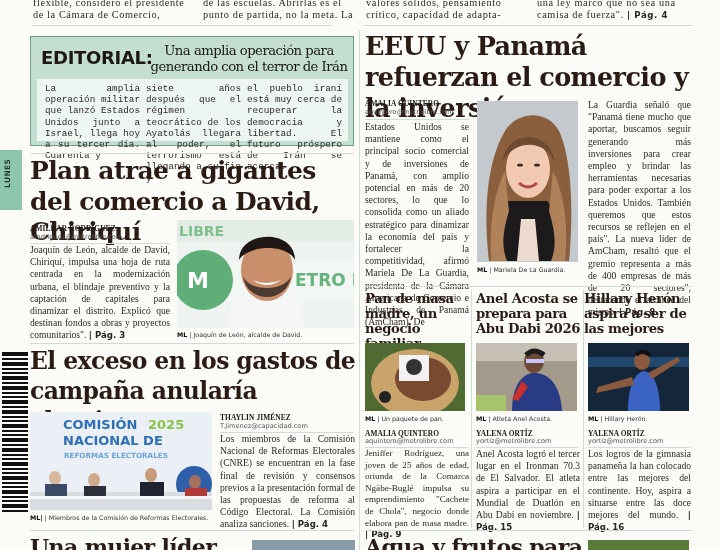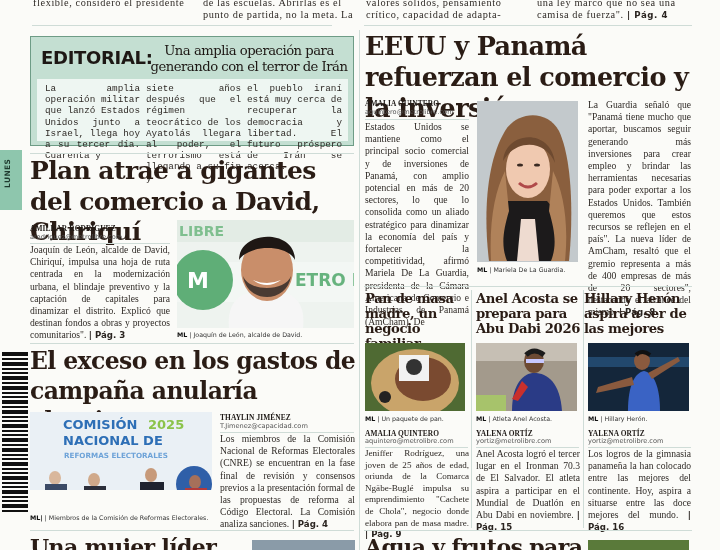--- a/index.html
+++ b/index.html
@@ -32,32 +32,33 @@
 
   
   .barcode { left: 2px; top: 352px; width: 26px; height: 172px; }
   .barcode div { height: 2px; background: #111; margin-bottom: 2px; }
   .barcode div.t { height: 4px; }
 
   
   .photo { position: absolute; overflow: hidden; }
   .ph-mariela { left: 477px; top: 101px; width: 101px; height: 161px; background: linear-gradient(180deg, #c9cfd2 0%, #b7bec2 100%); }
   .ph-joaquin { left: 177px; top: 220px; width: 177px; height: 108px; background: #eef4ef; }
-  .ph-comision { left: 30px; top: 412px; width: 182px; height: 78px; background: #84cc16; }
+  .ph-comision { left: 30px; top: 412px; width: 182px; height: 98px; background: #84cc16; }
   .ph-pan { left: 365px; top: 343px; width: 100px; height: 68px; background: #556b38; }
   .ph-anel { left: 476px; top: 343px; width: 101px; height: 68px; background: #8b8378; }
   .ph-hillary { left: 588px; top: 343px; width: 101px; height: 68px; background: #1d3550; }
   .ph-bottom1 { left: 252px; top: 540px; width: 103px; height: 10px; background: #8a9ba8; }
   .ph-bottom2 { left: 588px; top: 540px; width: 101px; height: 10px; background: #5a7a3a; }
 </style>
 </head>
 <body>
 
 <div class="abs carry" style="left:33px; top:-3px; width:160px;">
   <div>flexible, consideró el presidente</div>
+  <div>de la Cámara de Comercio,</div>
 </div>
 <div class="abs carry" style="left:203px; top:-3px; width:160px;">
   <div>de las escuelas. Abrirlas es el</div>
   <div>punto de partida, no la meta. La</div>
 </div>
 <div class="abs carry" style="left:366px; top:-3px; width:160px;">
   <div>valores sólidos, pensamiento</div>
   <div>crítico, capacidad de adapta-</div>
 </div>
 <div class="abs carry" style="left:537px; top:-3px; width:170px;">

